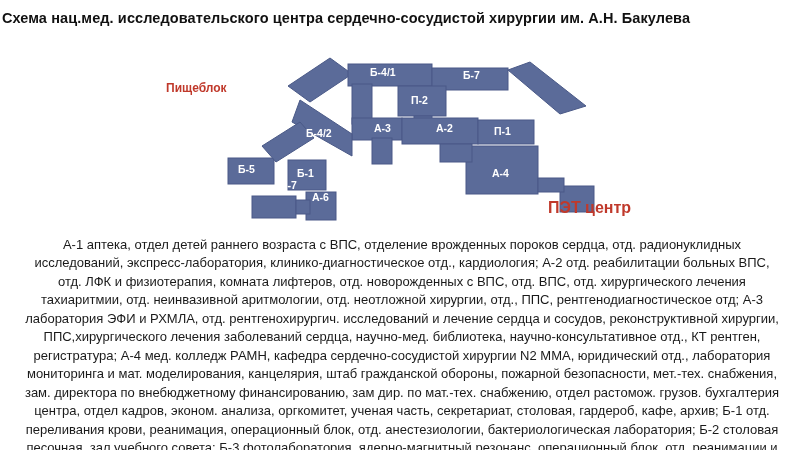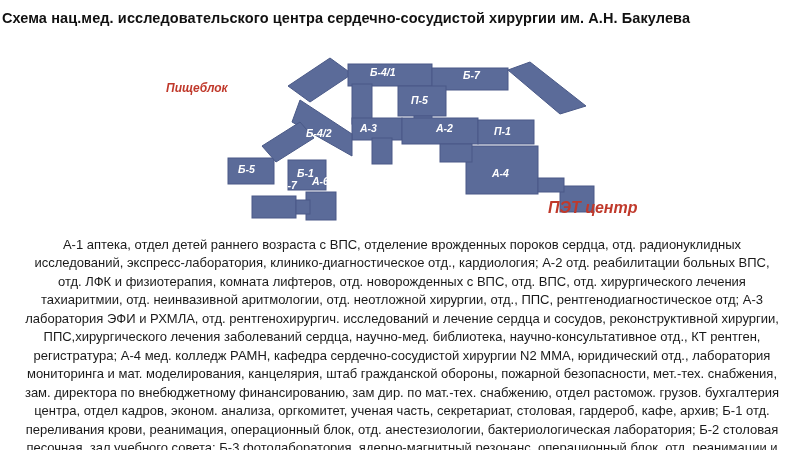--- a/index.html
+++ b/index.html
@@ -36,21 +36,20 @@
   #map svg {
     display: block;
   }
   .mlabel {
     position: absolute;
     font-size: 10.5px;
     font-weight: 700;
     color: #ffffff;
     white-space: nowrap;
     line-height: 1;
-    font-style: italic;
   }
   .mlabel.red {
     color: #c0392b;
     font-size: 12px;
   }
   .mlabel.red2 {
     color: #c0392b;
     font-size: 16px;
   }
   #legend {
@@ -105,25 +104,25 @@
       <rect x="538" y="144" width="26" height="14"></rect>
 
       <rect x="372" y="104" width="20" height="26"></rect>
     </g>
   </svg>
 
   <div class="mlabel red" style="left:166px; top:48px;">Пищеблок</div>
   <div class="mlabel" style="left:370px; top:33px;">Б-4/1</div>
   <div class="mlabel" style="left:463px; top:36px;">Б-7</div>
   <div class="mlabel" style="left:306px; top:46px;margin-top:48px;">Б-4/2</div>
-  <div class="mlabel" style="left:411px; top:61px;">П-5</div>
-  <div class="mlabel" style="left:360px; top:89px;">А-3</div>
+  <div class="mlabel" style="left:411px; top:61px;">П-2</div>
+  <div class="mlabel" style="left:374px; top:89px;">А-3</div>
   <div class="mlabel" style="left:436px; top:89px;">А-2</div>
   <div class="mlabel" style="left:494px; top:92px;text-align:right;">П-1</div>
   <div class="mlabel" style="left:238px; top:130px;">Б-5</div>
   <div class="mlabel" style="left:297px; top:134px;">Б-1</div>
   <div class="mlabel" style="left:492px; top:134px;">А-4</div>
   <div class="mlabel" style="left:280px; top:146px;text-align:right;">Б-7</div>
-  <div class="mlabel" style="left:312px; top:142px;">А-6</div>
+  <div class="mlabel" style="left:312px; top:158px;">А-6</div>
   <div class="mlabel red2" style="left:548px; top:166px;">ПЭТ центр</div>
 </div>
 
 <div id="legend">А-1 аптека, отдел детей раннего возраста с ВПС, отделение врожденных пороков сердца, отд. радионуклидных исследований, экспресс-лаборатория, клинико-диагностическое отд., кардиология; А-2 отд. реабилитации больных ВПС, отд. ЛФК и физиотерапия, комната лифтеров, отд. новорожденных с ВПС, отд. ВПС, отд. хирургического лечения тахиаритмии, отд. неинвазивной аритмологии, отд. неотложной хирургии, отд., ППС, рентгенодиагностическое отд; А-3 лаборатория ЭФИ и РХМЛА, отд. рентгенохирургич. исследований и лечение сердца и сосудов, реконструктивной хирургии, ППС,хирургического лечения заболеваний сердца, научно-мед. библиотека, научно-консультативное отд., КТ рентген, регистратура; А-4 мед. колледж РАМН, кафедра сердечно-сосудистой хирургии N2 ММА, юридический отд., лаборатория мониторинга и мат. моделирования, канцелярия, штаб гражданской обороны, пожарной безопасности, мет.-тех. снабжения, зам. директора по внебюджетному финансированию, зам дир. по мат.-тех. снабжению, отдел растомож. грузов. бухгалтерия центра, отдел кадров, эконом. анализа, оргкомитет, ученая часть, секретариат, столовая, гардероб, кафе, архив; Б-1 отд. переливания крови, реанимация, операционный блок, отд. анестезиологии, бактериологическая лаборатория; Б-2 столовая песочная, зал учебного совета; Б-3 фотолаборатория, ядерно-магнитный резонанс, операционный блок, отд. реанимации и интенсивной терапии, реконструктивной хирургии новорожденных; Б-4 лаборатория патологоанотомии, Б-4 полимеров химии и тех материалов, мед. биотехнологии, отд. мед. биотехнологии, охраны труда, производственный отдел, реконструктивной хирургии новорожденных с ВПС, операционные, реанимация; Б-5 выставочный и конференц-залы, з-д по производству растворов и электродов; Б-6 инженерный корпус; Б-7 склады; П-1 лаборатория искусственного кровообращения, главврач института кардио-хирургии, тех службы; П-2 центральное стерилизационное отд., реанимация</div>
 
 </body></html>

